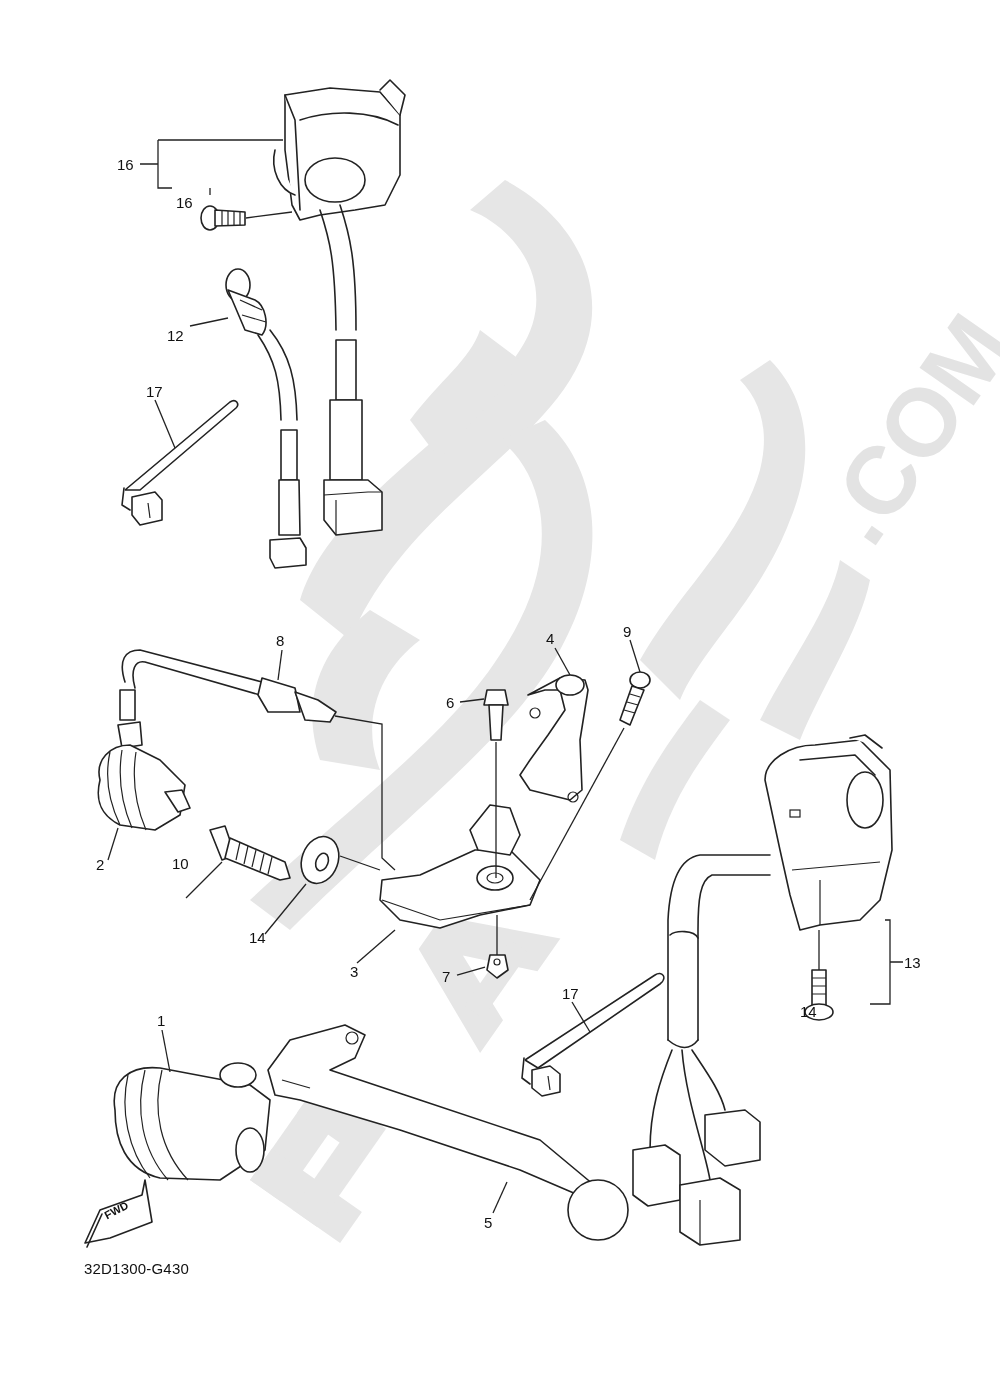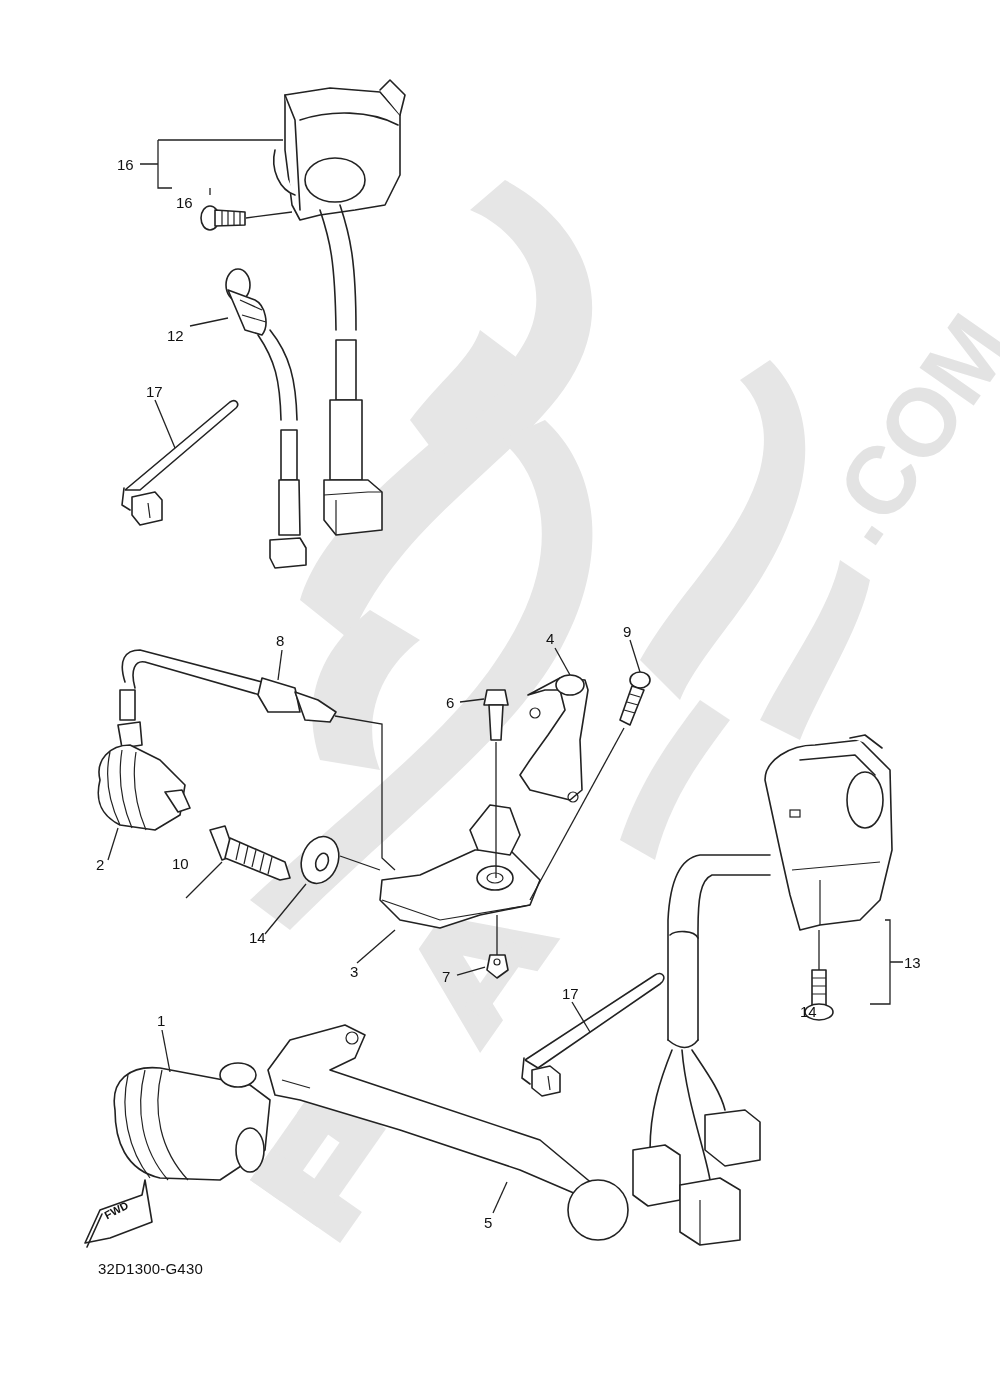--- a/index.html
+++ b/index.html
@@ -6,21 +6,21 @@
     body { width: 1000px; height: 1380px; position: relative; overflow: hidden;
            font-family: "Liberation Sans", sans-serif; }
     #stage { position: absolute; left: 0; top: 0; width: 1000px; height: 1380px; }
     svg { position: absolute; left: 0; top: 0; }
     .wm { fill: #e6e6e6; }
     .part { fill: #ffffff; stroke: #222; stroke-width: 1.6; stroke-linejoin: round; stroke-linecap: round; }
     .part-nofill { fill: none; stroke: #222; stroke-width: 1.6; stroke-linejoin: round; stroke-linecap: round; }
     .thin { fill: none; stroke: #222; stroke-width: 1.2; }
     .leader { fill: none; stroke: #222; stroke-width: 1.3; }
     .label { position: absolute; font-size: 15px; color: #111; line-height: 1; white-space: nowrap; }
-    .code { position: absolute; font-size: 15px; color: #111; font-weight: normal; letter-spacing: 0.2px; margin-left: 14px; }
+    .code { position: absolute; font-size: 15px; color: #111; font-weight: normal; letter-spacing: 0.2px; }
     .wm-text { position: absolute; color: #e3e3e3; font-weight: bold; font-family: "Liberation Sans", sans-serif; white-space: nowrap; }
   </style>
 </head>
 <body>
 
 <div id="stage">
 
   <svg width="1000" height="1380">
     <g class="wm">
 

